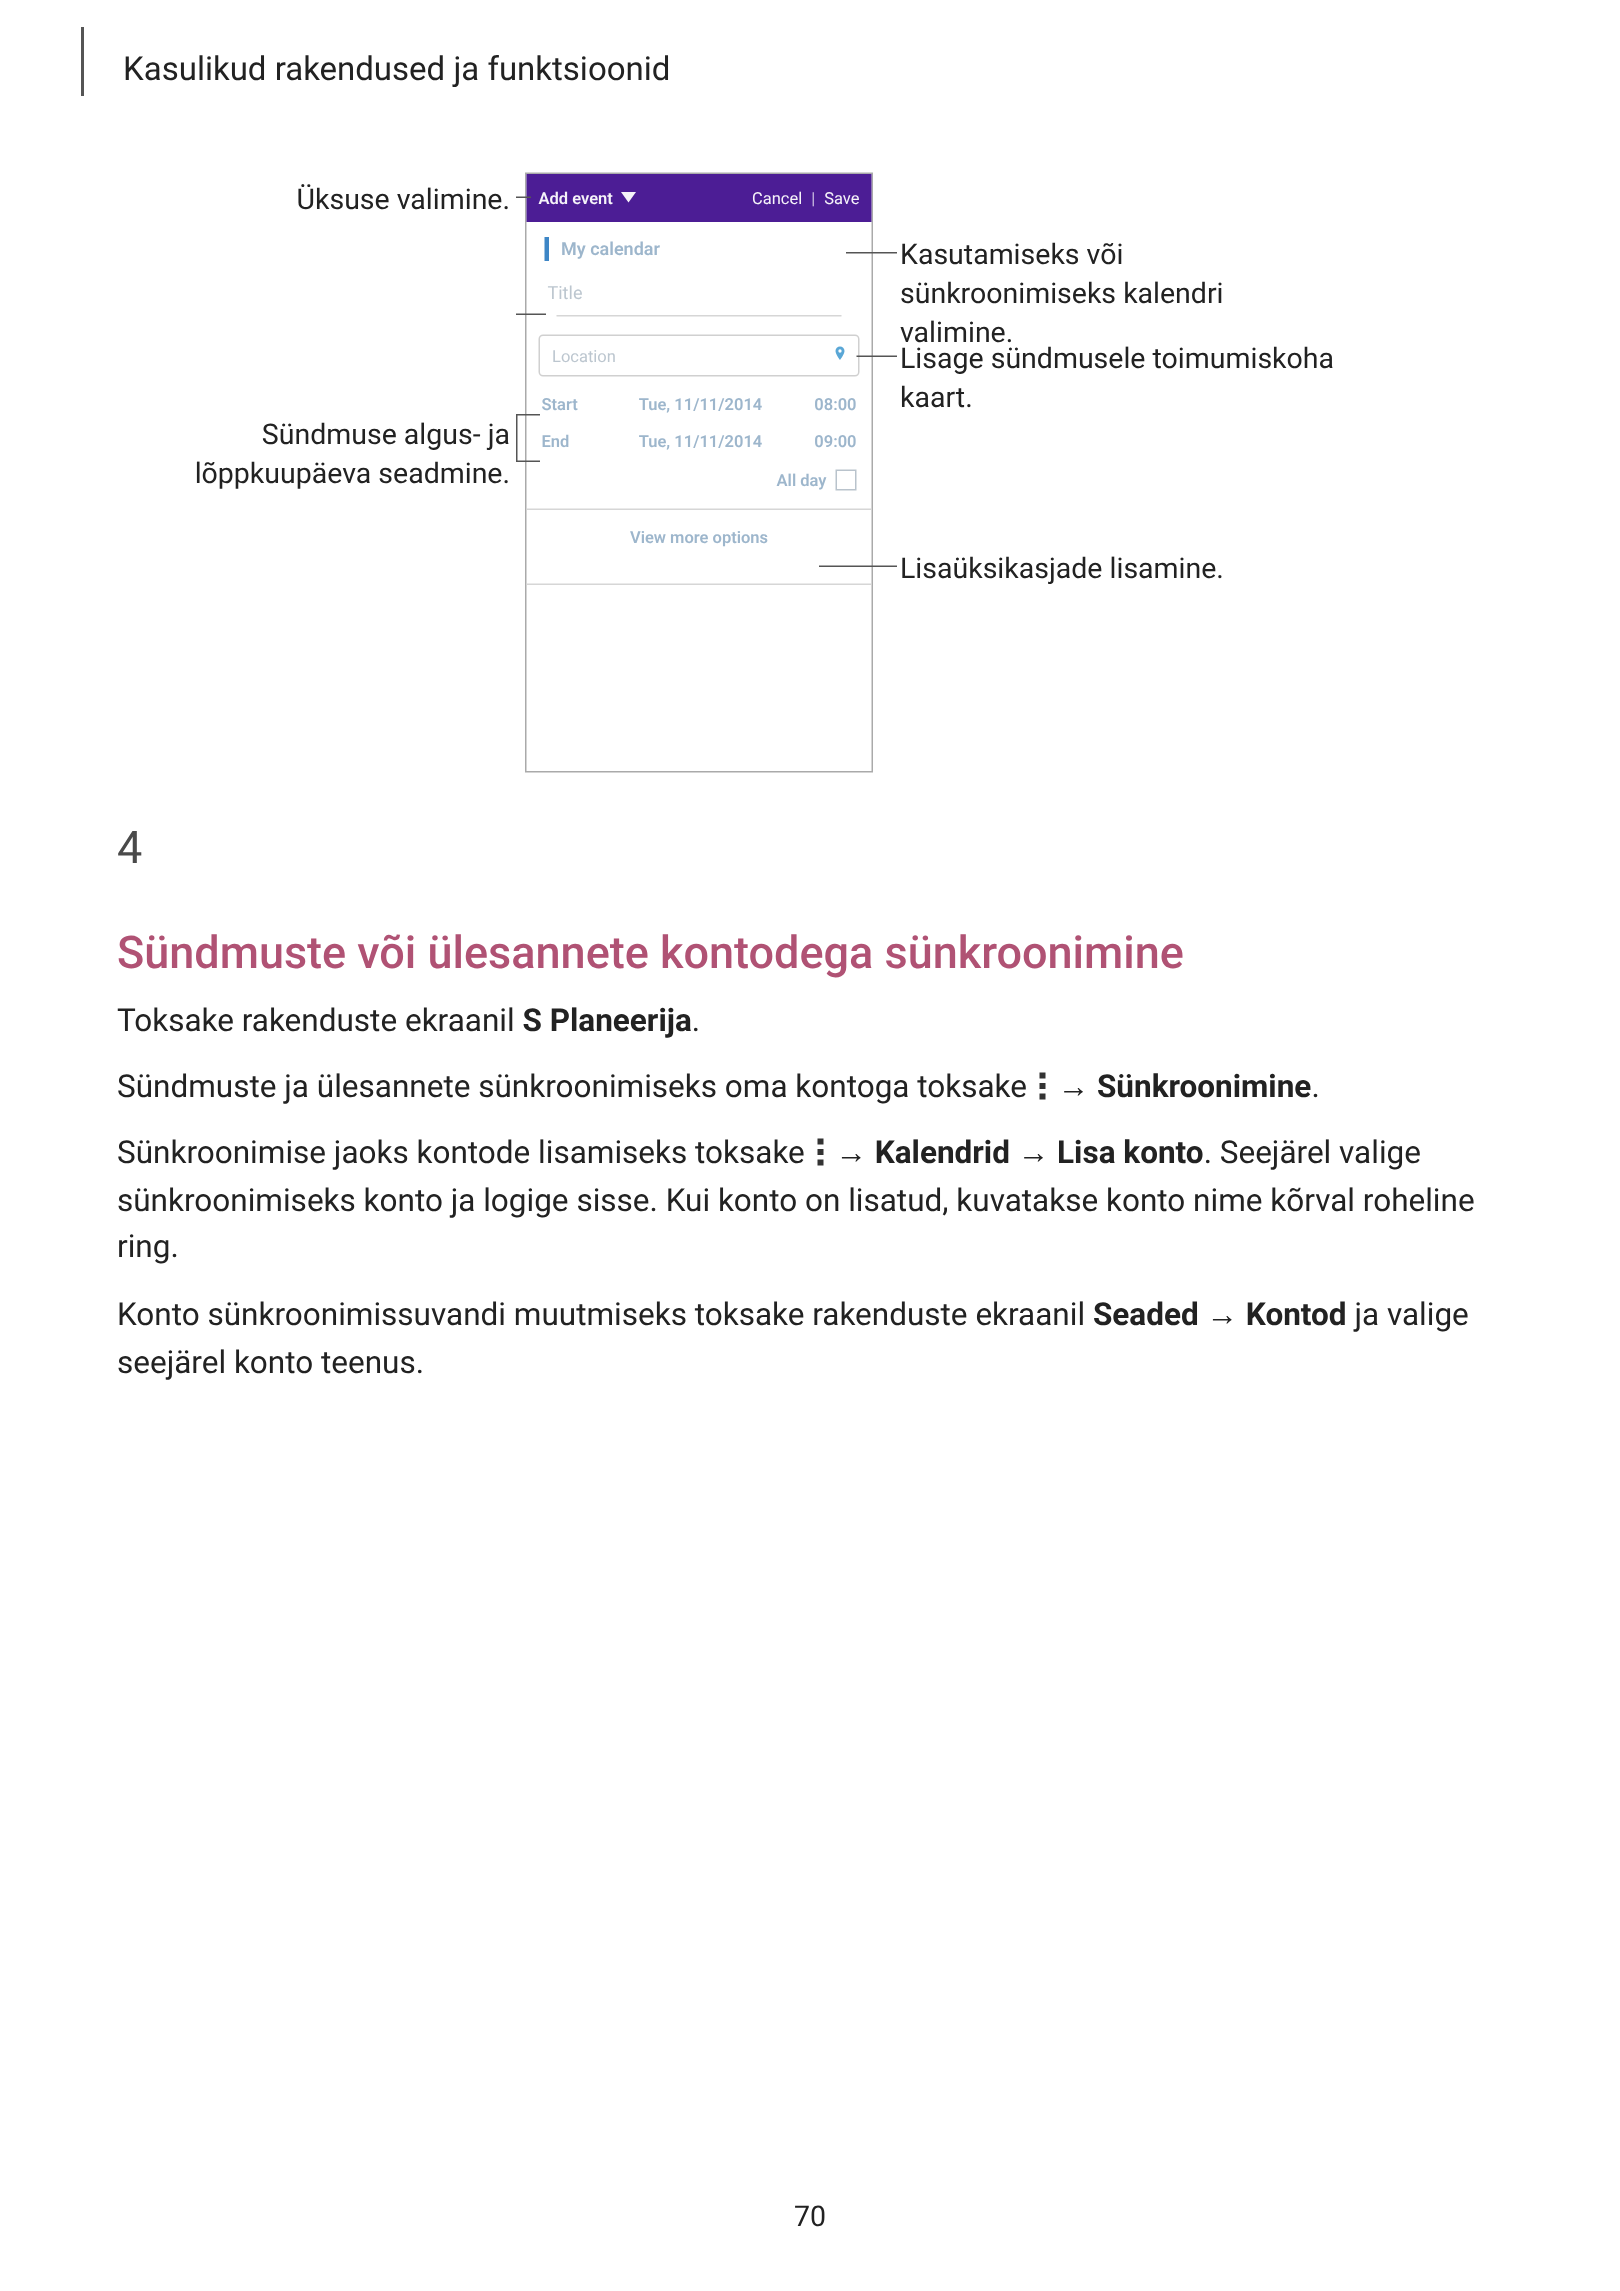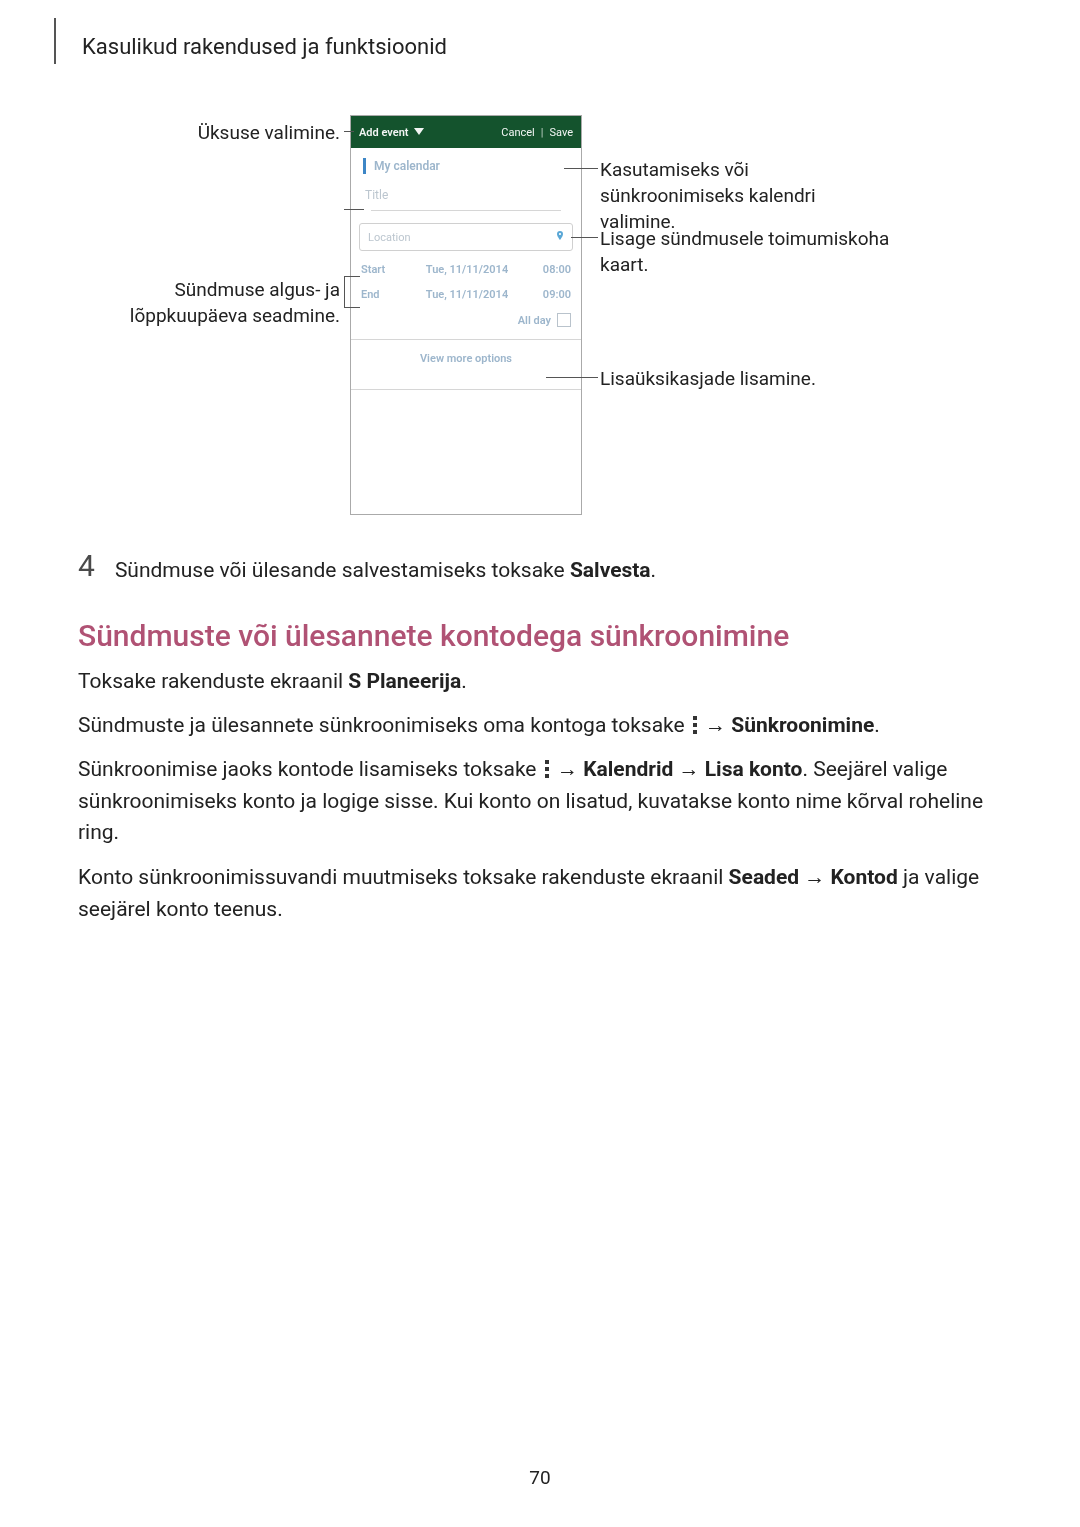--- a/index.html
+++ b/index.html
@@ -44,21 +44,21 @@
     position: absolute;
     left: 350px;
     top: 3px;
     width: 232px;
     height: 400px;
     border: 1px solid #aaa;
     background: #fff;
   }
   .action-bar {
     height: 32px;
-    background: #14532d;
+    background: #4c1d95;
     color: #fff;
     display: flex;
     align-items: center;
     font-size: 11px;
     padding: 0 8px;
     gap: 6px;
   }
   .action-dropdown {
     font-weight: 600;
     opacity: .95;
@@ -222,23 +222,20 @@
   <div class="callout" style="top:114px; left:600px; width:400px;">Lisage sündmusele toimumiskoha</div>
   <div class="callout" style="top:140px; left:600px; width:400px;">kaart.</div>
 
   <div class="lead-line lead-h" style="top:265px; left:546px; width:52px;"></div>
   <div class="callout" style="top:254px; left:600px; width:360px;">Lisaüksikasjade lisamine.</div>
 
 </div>
 
 <div class="step4">
   <div class="step-num">4</div>
-  <div class="step-text">
-    <span>Sündmuse või ülesande salvestamiseks toksake </span><b>Salvesta</b><span>.</span>
-  </div>
 </div>
 
 <div class="h2">Sündmuste või ülesannete kontodega sünkroonimine</div>
 
 <div class="para" style="top:666px;">
   <span>Toksake rakenduste ekraanil </span><b>S Planeerija</b><span>.</span>
 </div>
 
 <div class="para" style="top:710px;">
   <span>Sündmuste ja ülesannete sünkroonimiseks oma kontoga toksake </span><span class="more-icon"></span><span> → </span><b>Sünkroonimine</b><span>.</span>

